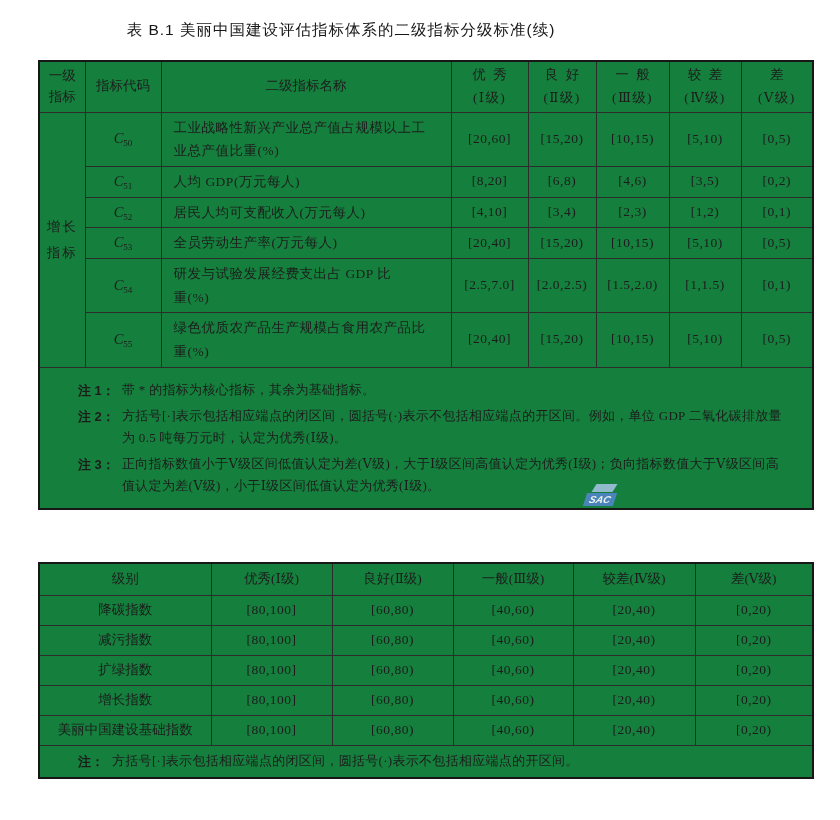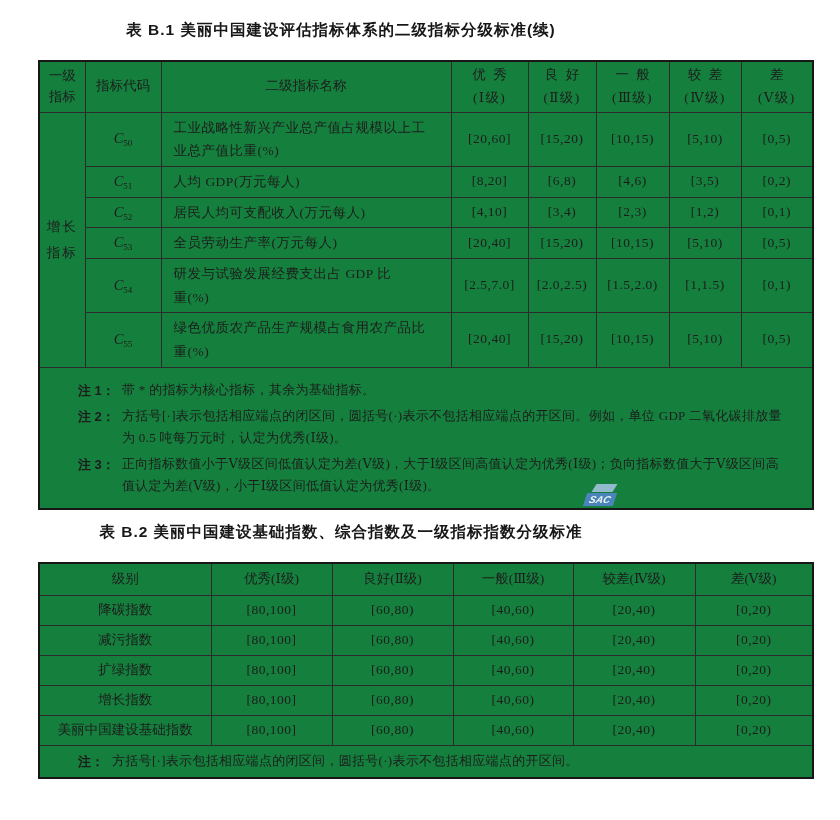--- a/index.html
+++ b/index.html
@@ -4,21 +4,21 @@
 <style>
   html,body { margin:0; padding:0; background:#e8e8e8; }
   .page {
     position:relative; width:840px; height:820px; background:#ffffff;
     font-family:"Liberation Serif","DejaVu Serif",serif; color:#1c1c1c;
     overflow:hidden; margin:0 auto;
   }
   .tbl-title {
     position:absolute; left:0; width:682px; text-align:center;
     font-family:"Liberation Sans","DejaVu Sans",sans-serif;
-    font-weight:700; font-size:15.5px; letter-spacing:1px; color:#171717;
+    font-weight:400; font-size:15.5px; letter-spacing:1px; color:#171717;
   }
   #b1-title { top:20px; }
   #b2-title { top:522px; }
 
   table {
     position:absolute; border-collapse:collapse; table-layout:fixed;
     background:#15803d; border:2px solid #171717;
   }
   #table-b1 { left:38px; top:60px; width:774px; }
   #table-b2 { left:38px; top:562px; width:774px; }
@@ -208,21 +208,20 @@
       </td>
     </tr>
   </tbody>
     </table>
 
   <div class="watermark">
     <div class="wm-swoosh"></div>
     <div class="wm-body">SAC</div>
   </div>
 
-  <div class="tbl-title" id="b2-title">表 B.2  美丽中国建设基础指数、综合指数及一级指标指数分级标准</div>
 
   <table id="table-b2">
     <colgroup>
       <col style="width:172px">
         <col style="width:121px">
         <col style="width:121px">
       <col style="width:120px">
         <col style="width:122px">
         <col style="width:118px">
     </colgroup>

